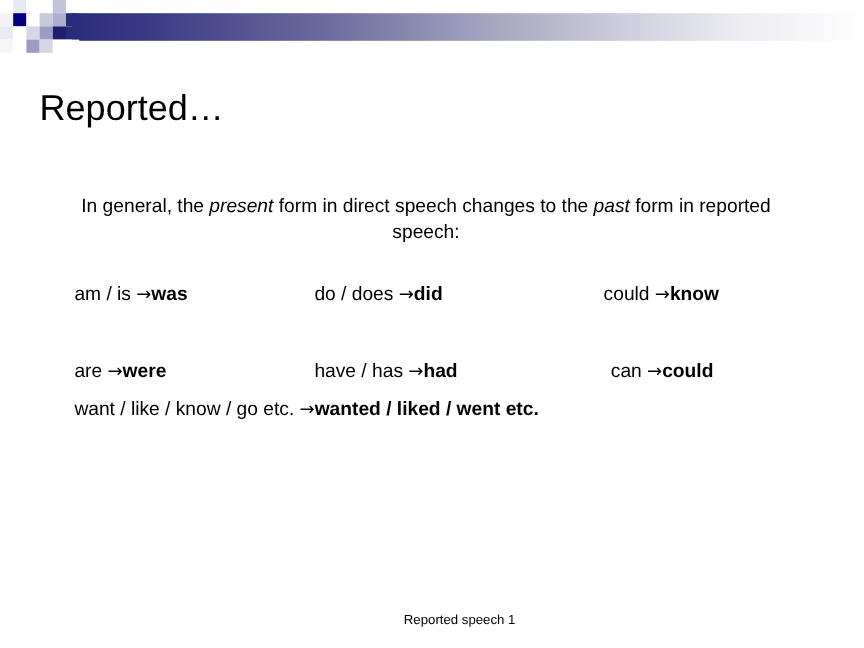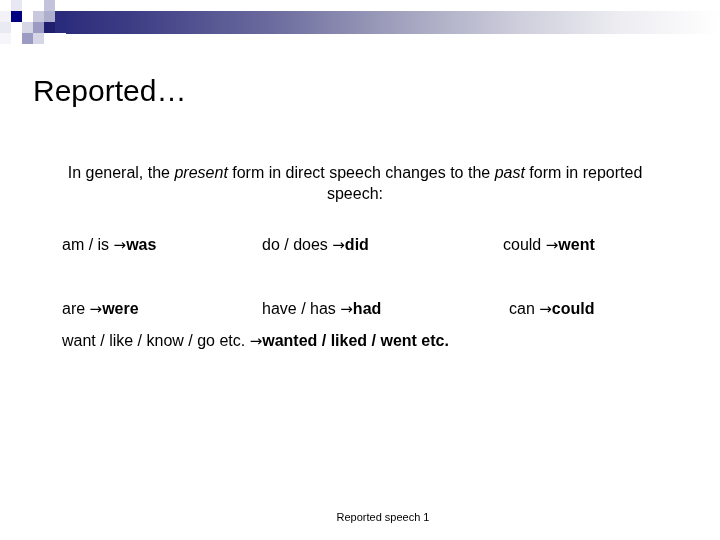--- a/index.html
+++ b/index.html
@@ -172,21 +172,21 @@
 
   <div class="title">Reported…</div>
 
   <div class="intro">
     <span>In general, the </span><i>present</i><span> form in direct speech changes to the </span><i>past</i><span> form in reported speech:</span>
   </div>
 
   <div class="vrow r1">
     <span class="vcell c1"><span>am / is </span><span class="arw">→</span><b><span>was</span></b></span>
     <span class="vcell c2"><span>do / does </span><span class="arw">→</span><b><span>did</span></b></span>
-    <span class="vcell c3a"><span>could </span><span class="arw">→</span><b><span>went</span></b></span>
+    <span class="vcell c3a"><span>could </span><span class="arw">→</span><b><span>know</span></b></span>
   </div>
 
   <div class="vrow r2">
     <span class="vcell c1"><span>are </span><span class="arw">→</span><b><span>were</span></b></span>
     <span class="vcell c2"><span>have / has </span><span class="arw">→</span><b><span>had</span></b></span>
     <span class="vcell c3b"><span>can </span><span class="arw">→</span><b><span>could</span></b></span>
   </div>
 
   <div class="lastline"><span>want / like / know / go etc. </span><span class="arw">→</span><b><span>wanted / liked / went etc.</span></b></div>
 

